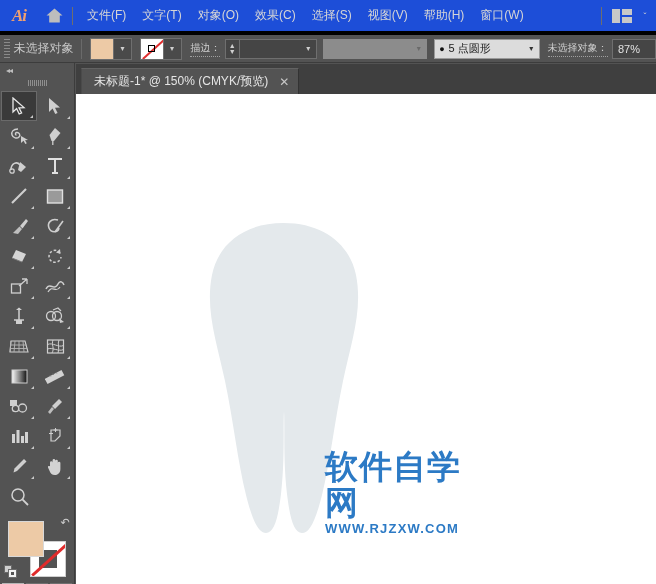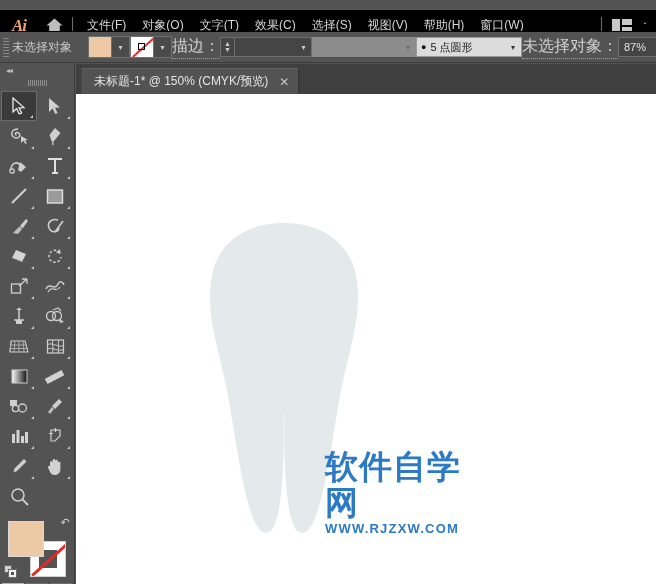--- a/index.html
+++ b/index.html
@@ -7,22 +7,22 @@
     width:656px;height:584px;overflow:hidden;
     background:#535353;
     font-family:"Liberation Sans","DejaVu Sans",sans-serif;
     -webkit-font-smoothing:antialiased;
     user-select:none;
   }
   .app{position:relative;width:656px;height:584px;}
 
   
   .menubar{
-    position:absolute;left:0;top:10px;width:656px;height:31px;
-    background:#000000;display:flex;align-items:center;
+    position:absolute;left:0;top:0;width:656px;height:31px;
+    background:#1d4ed8;display:flex;align-items:center;
     box-sizing:border-box;
   }
   .ai-logo{
     width:38px;height:31px;display:flex;align-items:center;justify-content:center;
     color:#f0a070;font-size:17px;font-weight:bold;font-style:italic;
     font-family:"Liberation Serif","DejaVu Serif",serif;letter-spacing:-1px;
   }
   .home-btn{
     width:32px;height:31px;display:flex;align-items:center;justify-content:center;
   }
@@ -39,21 +39,21 @@
   .ws-icon{width:20px;height:14px;position:relative;}
   .ws-icon i{position:absolute;background:#c8c8c8;display:block;}
   .ws-icon i.a{left:0;top:0;width:8px;height:14px;}
   .ws-icon i.b{left:10px;top:0;width:10px;height:6px;}
   .ws-icon i.c{left:10px;top:8px;width:10px;height:6px;}
   .chev{width:14px;text-align:center;color:#d6d6d6;font-size:9px;margin-left:6px;}
 
   
   .controlbar{
     position:absolute;left:0;top:31px;width:656px;height:32px;
-    background:#535353;border-top:1px solid #000000;border-bottom:1px solid #3c3c3c;
+    background:#535353;border-top:4px solid #000000;border-bottom:1px solid #3c3c3c;
     display:flex;align-items:center;box-sizing:border-box;
   }
   .grip{
     width:10px;height:22px;margin:0 3px 0 3px;display:flex;flex-direction:column;
     justify-content:center;align-items:center;gap:2px;
   }
   .grip b{display:block;width:6px;height:1px;background:#8a8a8a;}
   .cb-label{color:#c8c8c8;font-size:12px;white-space:nowrap;}
   .cb-sep{width:1px;height:20px;background:#6a6a6a;margin:0 8px;}
 
@@ -68,21 +68,21 @@
   }
   .swatch-none::before{
     content:"";position:absolute;left:7px;top:6px;width:7px;height:7px;
     border:1px solid #000;box-sizing:border-box;z-index:2;
   }
   .sw-drop{
     width:17px;height:20px;background:#4a4a4a;border-left:1px solid #6f6f6f;
     display:flex;align-items:center;justify-content:center;color:#cfcfcf;font-size:8px;
   }
   .dot-label{
-    color:#cfcfcf;font-size:16px;border-bottom:1px dotted #a0a0a0;
+    color:#cfcfcf;font-size:10px;border-bottom:1px dotted #a0a0a0;
     padding-bottom:1px;white-space:nowrap;
   }
   .stepper{
     width:14px;height:20px;background:#454545;border:1px solid #6f6f6f;border-right:none;
     display:flex;flex-direction:column;align-items:center;justify-content:center;
     color:#cfcfcf;font-size:7px;line-height:6px;box-sizing:border-box;
   }
   .combo{
     height:20px;border:1px solid #6f6f6f;display:flex;align-items:center;
     background:#454545;box-sizing:border-box;
@@ -216,22 +216,22 @@
   <div class="menubar">
     <div class="ai-logo">Ai</div>
     <div class="home-btn">
       <svg width="17" height="15" viewBox="0 0 17 15" aria-hidden="true">
         <path d="M8.5 0.5 L16.5 7.5 L13.8 7.5 L13.8 14.5 L3.2 14.5 L3.2 7.5 L0.5 7.5 Z" fill="#bdbdbd"></path>
       </svg>
     </div>
     <div class="menu-sep"></div>
     <div class="menu-items">
       <div class="menu-item">文件(F)</div>
+      <div class="menu-item">文字(T)</div>
       <div class="menu-item">对象(O)</div>
-      <div class="menu-item">文字(T)</div>
       <div class="menu-item">效果(C)</div>
       <div class="menu-item">选择(S)</div>
       <div class="menu-item">视图(V)</div>
       <div class="menu-item">帮助(H)</div>
       <div class="menu-item">窗口(W)</div>
     </div>
     <div class="menubar-right">
       <div class="ws-sep"></div>
       <div class="ws-icon">
         <i class="a"></i>

